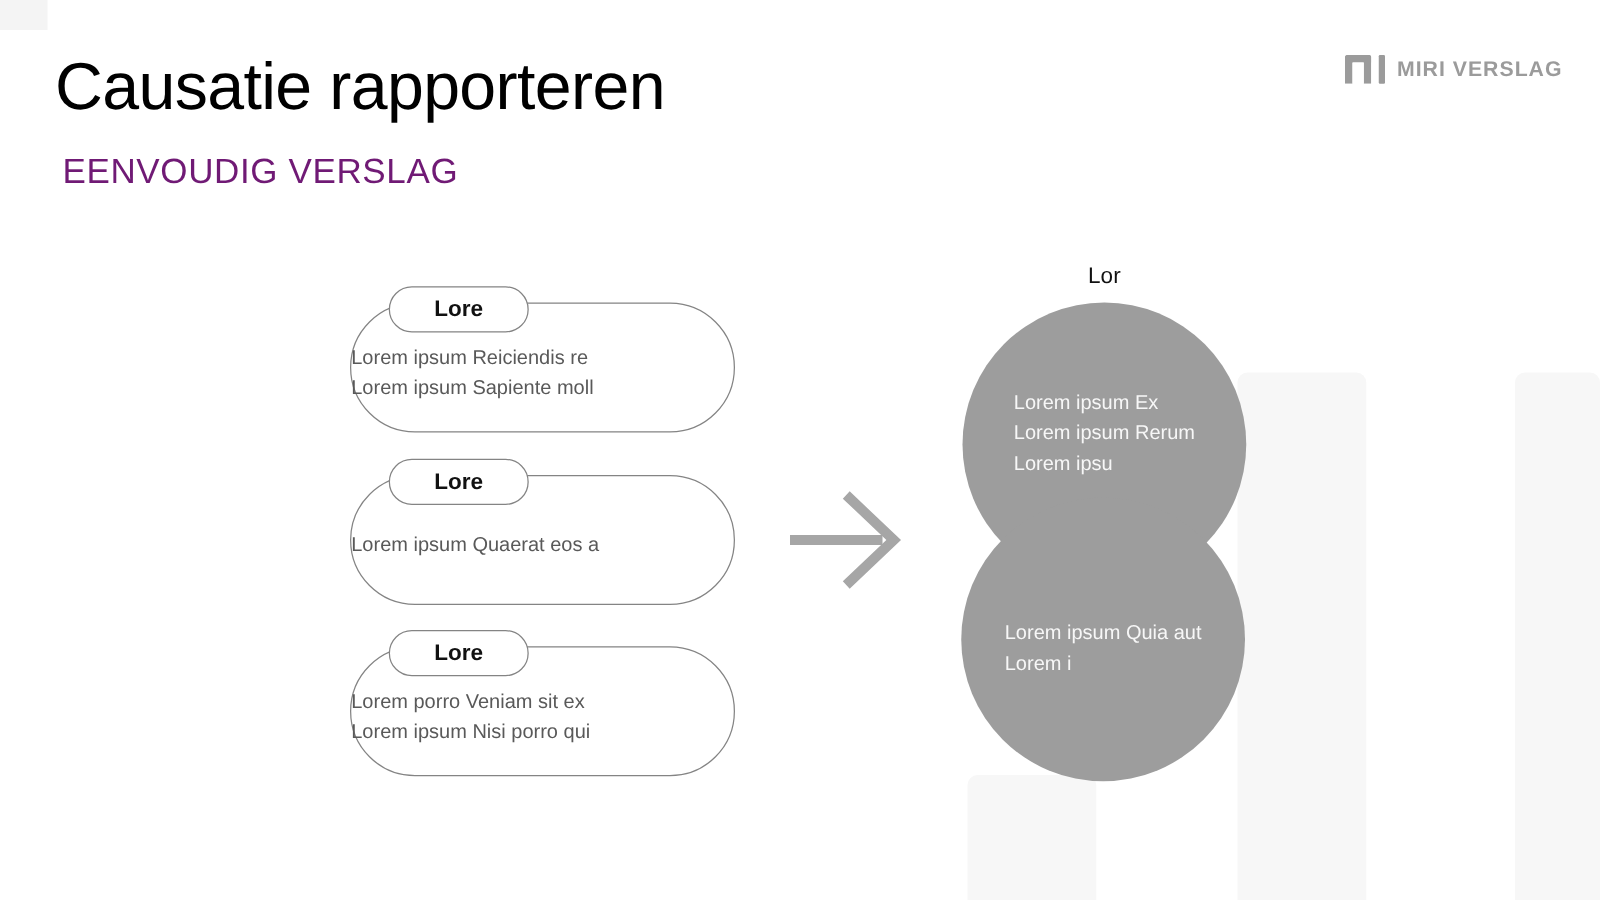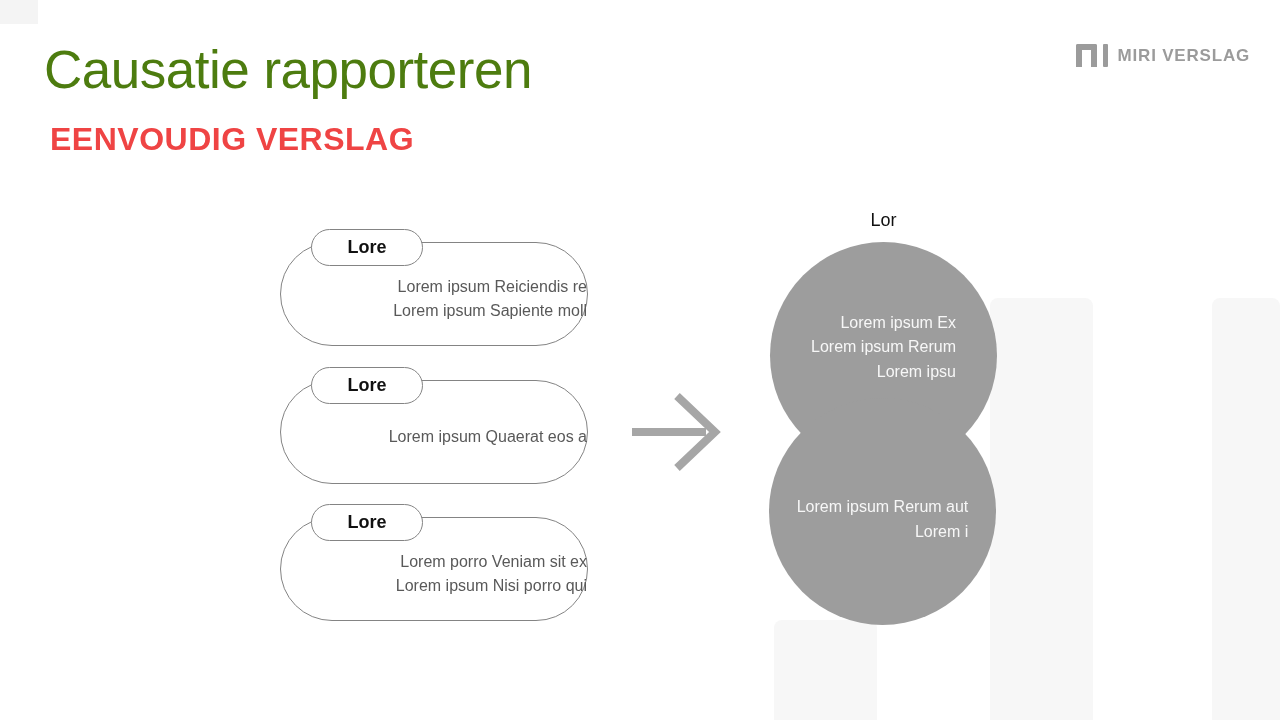--- a/index.html
+++ b/index.html
@@ -1,52 +1,52 @@
 <!DOCTYPE html>
 <html><head>
 <meta charset="utf-8">
 <style>
   html,body{margin:0;padding:0;background:#ffffff;}
   body{font-family:"Liberation Sans","DejaVu Sans",sans-serif;}
   .slide{position:relative;width:1280px;height:720px;background:#ffffff;overflow:hidden;}
 
   
   .corner-artifact{position:absolute;left:0;top:0;width:38px;height:24px;background:#f4f4f4;}
-  .title{position:absolute;left:44px;top:40px;font-size:53px;line-height:1.15;color:#4d7c0f;font-weight:400;letter-spacing:-0.5px;}
-  .subtitle{position:absolute;left:50px;top:121px;font-size:32px;color:#ef4444;font-weight:700;letter-spacing:0.5px;}
+  .title{position:absolute;left:44px;top:40px;font-size:53px;line-height:1.15;color:#000000;font-weight:400;letter-spacing:-0.5px;}
+  .subtitle{position:absolute;left:50px;top:121px;font-size:28px;color:#701a75;font-weight:400;letter-spacing:0.5px;}
 
   
   .logo{position:absolute;top:44px;right:30px;display:flex;align-items:center;gap:6px;}
   .logo-arch{width:9px;height:17px;border:6px solid #9b9b9b;border-bottom:none;border-radius:2px 2px 0 0;}
   .logo-bar{width:5px;height:23px;background:#9b9b9b;border-radius:1px;}
   .logo-text{font-size:17px;font-weight:700;color:#9b9b9b;letter-spacing:0.8px;margin-left:4px;}
 
   
   .bg-bar{position:absolute;background:#f7f7f7;border-radius:8px 8px 0 0;}
   .bg-bar.b1{left:774px;top:620px;width:103px;height:100px;}
   .bg-bar.b2{left:990px;top:298px;width:103px;height:422px;}
   .bg-bar.b3{left:1212px;top:298px;width:68px;height:422px;}
 
   
-  .pill-card{position:absolute;left:280px;width:308px;height:104px;border:1.4px solid #848484;border-radius:52px;background:#ffffff;box-sizing:border-box;display:flex;flex-direction:column;align-items:flex-end;justify-content:center;padding-top:10px;}
+  .pill-card{position:absolute;left:280px;width:308px;height:104px;border:1.4px solid #848484;border-radius:52px;background:#ffffff;box-sizing:border-box;display:flex;flex-direction:column;align-items:flex-start;justify-content:center;padding-top:10px;}
   .pill-card.p1{top:242px;}
   .pill-card.p2{top:380px;}
   .pill-card.p3{top:517px;}
   .pill-line{font-size:16px;line-height:24.5px;color:#595959;white-space:nowrap;}
   .pill-tab{position:absolute;left:30px;top:-14px;width:112px;height:37px;background:#ffffff;border:1.4px solid #848484;border-radius:19px;box-sizing:border-box;display:flex;align-items:center;justify-content:center;}
   .pill-tab span{font-size:18px;font-weight:700;color:#111111;}
 
   
   .arrow-svg{position:absolute;left:630px;top:390px;}
 
   
   .circle{position:absolute;width:227px;height:227px;border-radius:50%;background:#9d9d9d;display:flex;flex-direction:column;align-items:center;justify-content:center;}
   .circle.c1{left:770px;top:242px;}
   .circle.c2{left:769px;top:398px;}
-  .circle .txt{transform:translateY(-8px);text-align:right;}
+  .circle .txt{transform:translateY(-8px);text-align:left;}
   .circle.c2 .txt{transform:translateY(8px);}
   .circle-line{font-size:16px;line-height:24.5px;color:#f7f7f7;white-space:nowrap;}
   .circle-label{position:absolute;left:770px;top:210px;width:227px;text-align:center;font-size:18px;font-weight:400;color:#111111;}
 </style>
 </head>
 <body>
 
 <div class="slide">
 
   <div class="corner-artifact"></div>
@@ -97,18 +97,18 @@
   <div class="circle c1">
     <div class="txt">
       <div class="circle-line">Lorem ipsum Ex</div>
       <div class="circle-line">Lorem ipsum Rerum</div>
       <div class="circle-line">Lorem ipsu</div>
     </div>
   </div>
 
   <div class="circle c2">
     <div class="txt">
-      <div class="circle-line">Lorem ipsum Rerum aut</div>
+      <div class="circle-line">Lorem ipsum Quia aut</div>
       <div class="circle-line">Lorem i</div>
     </div>
   </div>
 
 </div>
 
 </body></html>

